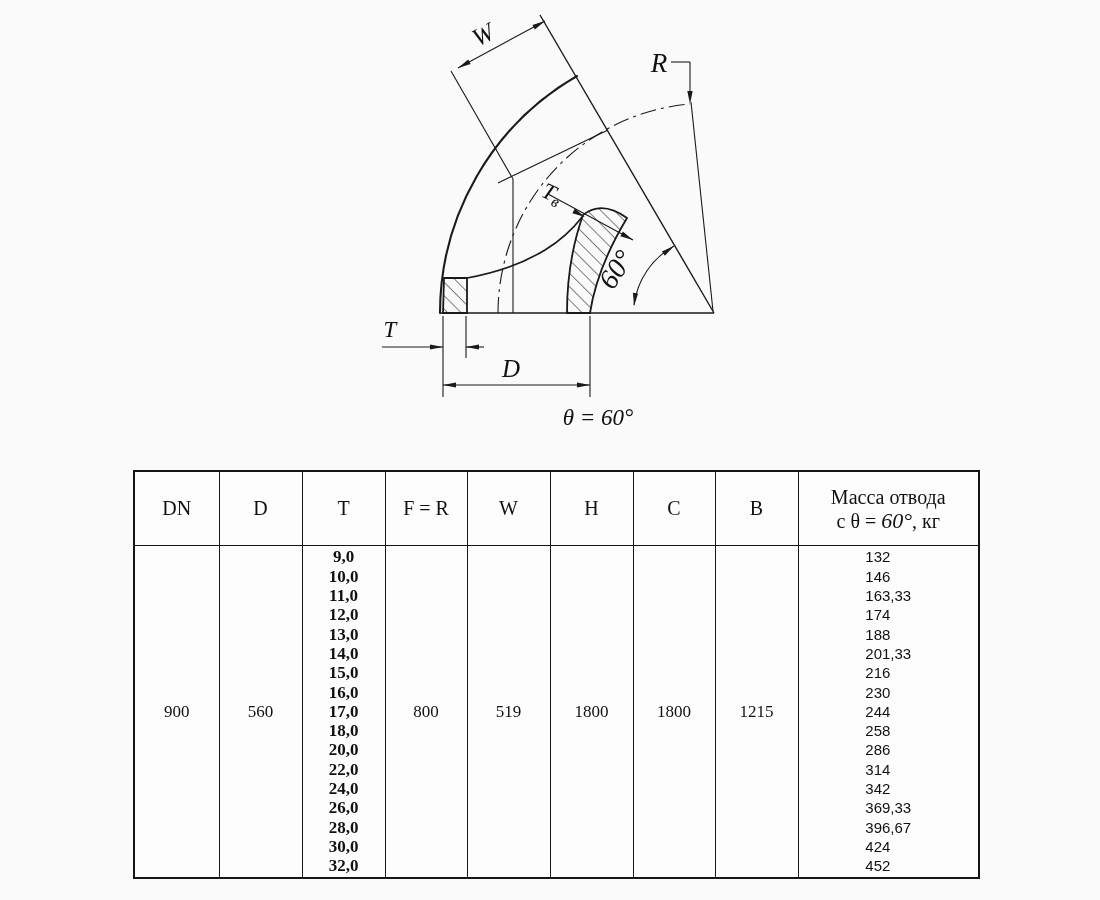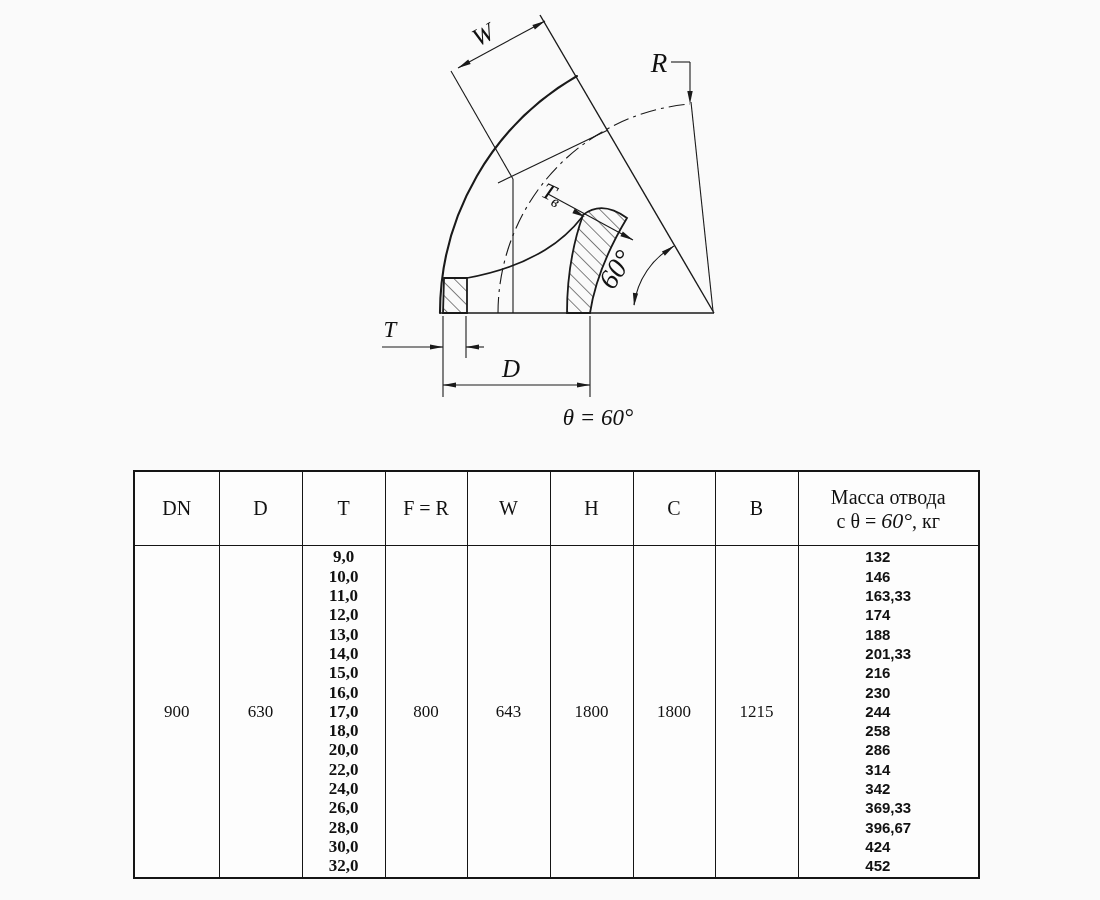--- a/index.html
+++ b/index.html
@@ -26,21 +26,21 @@
   .tbl table{border-collapse:collapse;table-layout:fixed;background:#fdfdfd;}
   .tbl th,.tbl td{border:1.6px solid #151515;padding:0;text-align:center;vertical-align:middle;}
   .tbl table{border:2.4px solid #151515;padding-left:25px;}
   .tbl th{height:73px;font-weight:normal;font-size:20px;}
   .tbl td{height:331px;font-size:17px;}
   .mass-h{font-size:19px;line-height:24px;}
   .mass-h .it{font-style:italic;font-size:22px;}
   .multi{font-size:15.5px;line-height:19.3px;white-space:pre-line;font-weight:bold;}
   .mass-cell .mass-list{
     font-family:"Liberation Sans","DejaVu Sans",sans-serif;
-    font-weight:bold;font-size:15px;line-height:19.3px;
+    font-weight:normal;font-size:15px;line-height:19.3px;
     text-align:left;width:fit-content;margin:0 auto;white-space:pre-line;
   }
 </style>
 </head>
 <body>
 
 <div class="page">
 
   <svg class="drawing" width="1100" height="460" viewBox="0 0 1100 460">
     <defs>
@@ -121,40 +121,40 @@
           <th>B</th>
           <th class="mass-h">
             <div>Масса отвода</div>
             <div><span>с θ = </span><span class="it">60°</span><span>, кг</span></div>
           </th>
         </tr>
       </thead>
       <tbody>
         <tr>
           <td>900</td>
-          <td>630</td>
+          <td>560</td>
           <td class="multi">9,0
 10,0
 11,0
 12,0
 13,0
 14,0
 15,0
 16,0
 17,0
 18,0
 20,0
 22,0
 24,0
 26,0
 28,0
 30,0
 32,0</td>
           <td>800</td>
-          <td>643</td>
+          <td>519</td>
           <td>1800</td>
           <td>1800</td>
           <td>1215</td>
           <td class="mass-cell">
             <div class="mass-list">132
 146
 163,33
 174
 188
 201,33

